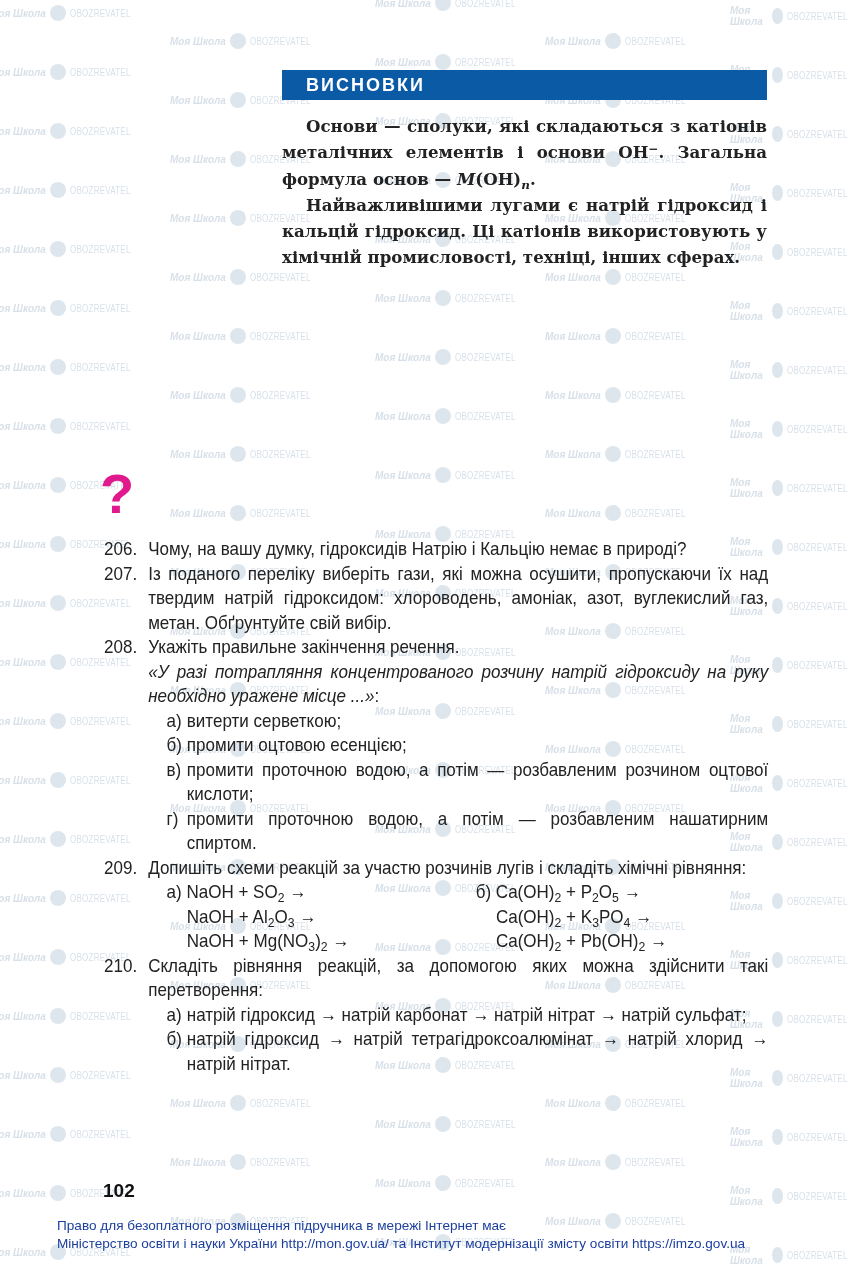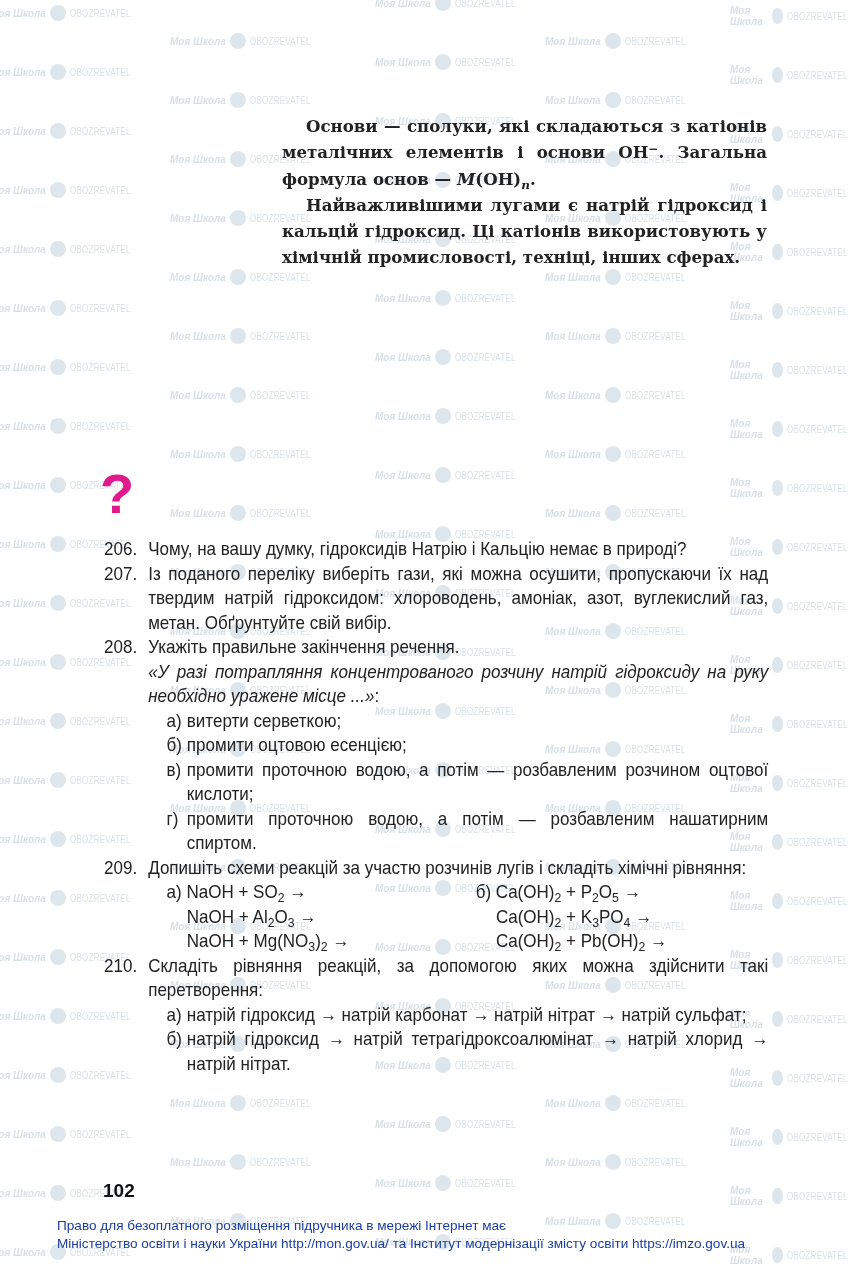--- a/index.html
+++ b/index.html
@@ -606,20 +606,23 @@
     </div>
     <div class="wm" style="left: 730px; top: 1244px;">
       <span class="ms">Моя Школа</span>
       <span class="circ"></span>
       <span class="ob">OBOZREVATEL</span>
     </div>
   </div>
 
 <div class="content">
 
+  <div class="conclusions-header">
+    <span>ВИСНОВКИ</span>
+  </div>
 
   <div class="conclusions-body">
     <p><span>Основи — сполуки, які складаються з катіонів металічних елементів і основи OH</span><sup>−</sup><span>. Загальна формула основ — </span><i>M</i><span>(OH)</span><sub><i>n</i></sub><span>.</span></p>
     <p>Найважливішими лугами є натрій гідроксид і кальцій гідроксид. Ці катіонів використовують у хімічній промисловості, техніці, інших сферах.</p>
   </div>
 
   <div class="question-mark">?</div>
 
   <div class="tasks">
 

